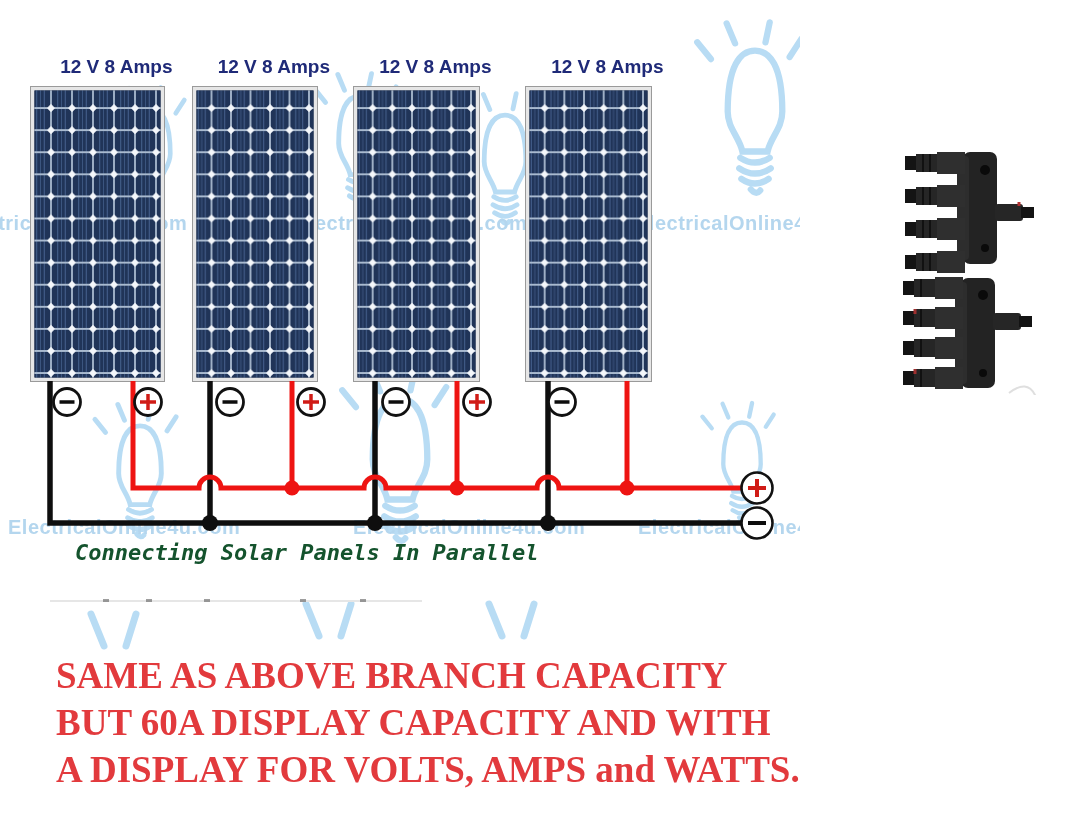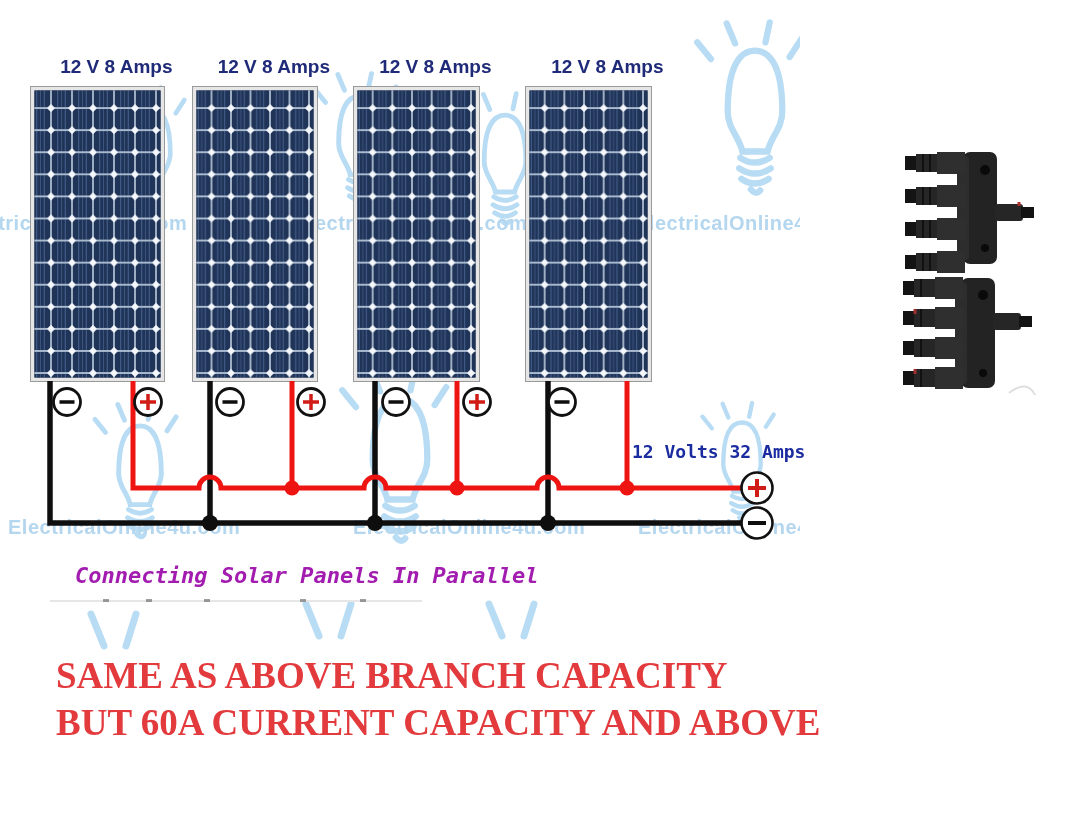--- a/index.html
+++ b/index.html
@@ -5,22 +5,22 @@
   html,body{margin:0;padding:0;background:#fff;}
   #canvas{position:relative;width:1082px;height:815px;background:#ffffff;overflow:hidden;
           font-family:"Liberation Sans",sans-serif;}
   #wm-clip{position:absolute;left:0;top:0;width:800px;height:660px;overflow:hidden;z-index:1;}
   .wm{position:absolute;font:700 20px "Liberation Sans",sans-serif;color:#b4d6ee;letter-spacing:.5px;white-space:nowrap;}
   #bulbs{position:absolute;left:0;top:0;}
   .panel{position:absolute;z-index:2;}
   .plabel{position:absolute;z-index:4;width:150px;text-align:right;
           font:700 19px "Liberation Sans",sans-serif;color:#1f2a78;white-space:nowrap;}
   #wiring{position:absolute;left:0;top:0;z-index:3;pointer-events:none;}
-  #caption{position:absolute;left:75px;top:563px;z-index:4;
-           font:italic 700 22px "DejaVu Sans Mono",monospace;color:#a21caf;white-space:nowrap;}
+  #caption{position:absolute;left:75px;top:540px;z-index:4;
+           font:italic 700 22px "DejaVu Sans Mono",monospace;color:#14532d;white-space:nowrap;}
   #out-label{position:absolute;left:632px;top:441px;z-index:4;
            font:700 18px "DejaVu Sans Mono",monospace;color:#1b2ba0;white-space:nowrap;}
   #note{position:absolute;left:56px;top:652px;z-index:4;
         font:700 37px "Liberation Serif",serif;color:#e23a3d;line-height:47px;white-space:nowrap;}
   #connector{position:absolute;left:897px;top:140px;z-index:2;}
   #erased{position:absolute;left:50px;top:599px;width:372px;height:4px;z-index:1;}
   #erased .base{position:absolute;left:0;top:1px;width:100%;height:1.5px;background:#e6e6e6;}
   #erased i{position:absolute;top:0;height:3px;width:6px;background:#6a6a6a;opacity:.65;}
 </style>
 </head>
@@ -208,25 +208,25 @@
     <circle cx="757" cy="488" r="15.5" fill="#fff" stroke="#111" stroke-width="2.6"></circle>
     <line x1="748" y1="488" x2="766" y2="488" stroke="#d01b16" stroke-width="4"></line>
     <line x1="757" y1="479" x2="757" y2="497" stroke="#d01b16" stroke-width="4"></line>
       </g>
       <g>
     <circle cx="757" cy="523" r="15.5" fill="#fff" stroke="#111" stroke-width="2.6"></circle>
     <line x1="748" y1="523" x2="766" y2="523" stroke="#0d0d0d" stroke-width="4"></line>
       </g>
     </svg>
 
-  <div id="out-label">12 Volts 32 Amps</div>
   <div id="caption">Connecting Solar Panels In Parallel</div>
   <div id="note">
     <div>SAME AS ABOVE BRANCH CAPACITY</div>
-    <div>BUT 60A CURRENT CAPACITY AND ABOVE</div>
+    <div>BUT 60A DISPLAY CAPACITY AND WITH</div>
+    <div>A DISPLAY FOR VOLTS, AMPS and WATTS.</div>
   </div>
 
   <svg id="connector" width="150" height="255" viewBox="0 0 150 255">
     <g>
       <rect x="66" y="12" width="34" height="112" rx="7" fill="#232323"></rect>
       <rect x="60" y="16" width="12" height="104" rx="4" fill="#2d2d2d"></rect>
       <circle cx="88" cy="30" r="5" fill="#0a0a0a"></circle>
       <circle cx="88" cy="108" r="4" fill="#0a0a0a"></circle>
       <g fill="#262626">
         <g transform="translate(0,23)">

